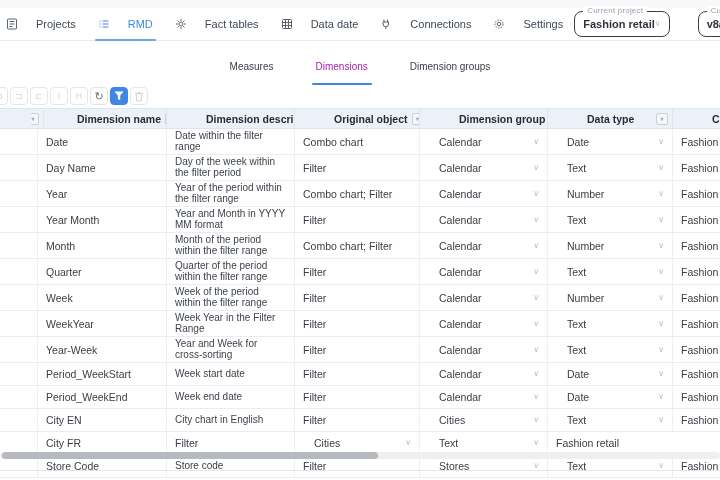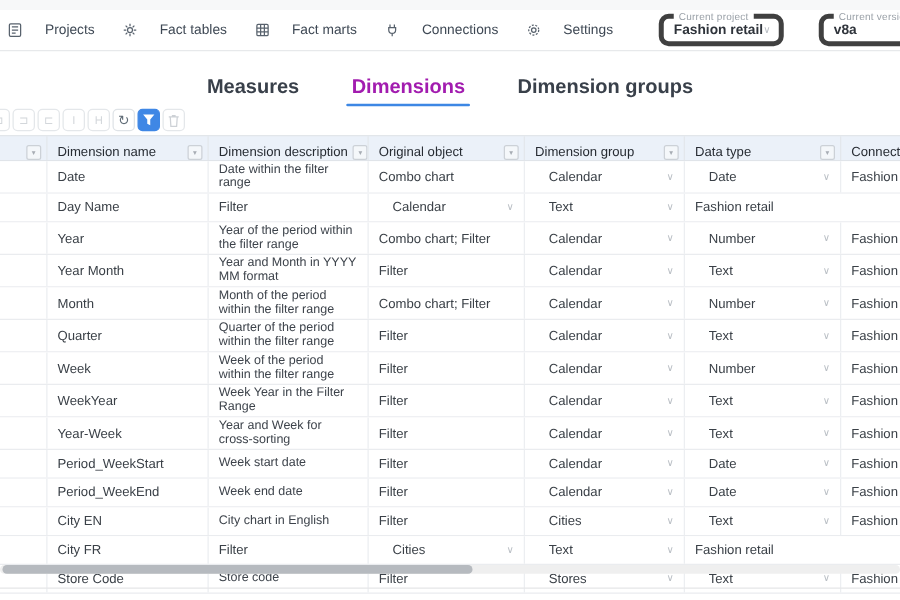--- a/index.html
+++ b/index.html
@@ -15,54 +15,54 @@
     border-bottom:1px solid #e7e9eb; background:#fff; white-space:nowrap; }
   .nav-item { display:flex; align-items:center; gap:18px; font-size:11px; color:#3e4854;
     padding:0 11px; height:100%; position:relative; cursor:pointer; }
   .nav-item:first-child { padding-left:0; }
   .nav-item .nicon { width:12px; height:12px; display:inline-block; color:#58626d; }
   .nav-item.active { color:#3d87e4; }
   .nav-item.active .nicon { color:#3d87e4; }
   .nav-item.active::after { content:""; position:absolute; left:8px; right:8px; bottom:-1px;
     height:2px; background:#6ea6de; border-radius:1px; }
   .nav-spacer { flex:1; }
-  .fieldset { position:relative; border:4px solid #404040; border-radius:8px; height:26px;
+  .fieldset { position:relative; border:1px solid #404040; border-radius:8px; height:26px;
     display:flex; align-items:center; padding:0 8px; margin-right:28px; background:#fff; }
   .fieldset .flabel { position:absolute; top:-6px; left:8px; background:#fff; padding:0 4px;
     font-size:8px; color:#9aa1a8; letter-spacing:.2px; }
   .fieldset .fvalue { font-size:11px; color:#2f343b; font-weight:bold; }
   .fieldset.project { width:100px; justify-content:space-between; }
   .fieldset.version { width:110px; margin-right:-45px; }
   .chev { color:#b9bec4; font-size:8px; line-height:1; }
 
   
   .tabsrow { display:flex; justify-content:center; gap:34px; margin-top:16px; height:28px; }
-  .tab { font-size:16px; font-weight:bold; color:#39404a; padding:4px 4px 9px 4px;
+  .tab { font-size:10px; font-weight:normal; color:#39404a; padding:4px 4px 9px 4px;
     position:relative; cursor:pointer; }
   .tab.active { color:#a21caf; }
   .tab.active::after { content:""; position:absolute; left:0; right:0; bottom:0;
     height:2px; background:#3d87e4; border-radius:1px; }
 
   
   .toolbar { display:flex; align-items:center; gap:2px; padding:2px 0 3px 0; margin-left:-10px; }
   .tbtn { width:18px; height:18px; border:1px solid #e4e7ea; border-radius:4px; background:#fff;
     display:flex; align-items:center; justify-content:center; font-size:9px; color:#d3d7db;
     flex:0 0 auto; }
   .tbtn.enabled { color:#5f6b76; border-color:#dfe3e7; }
   .tbtn.primary { background:#3f87e5; border-color:#3f87e5; color:#fff; }
   .tbtn svg { display:block; }
 
   
   .table { width:720px; }
   .tr { display:grid; grid-template-columns:38px 129px 128px 125px 128px 125px 200px; }
   .thead { background:#ebf1f9; border-top:1px solid #e2e6ea; border-bottom:1px solid #e0e4e9;
     height:21px; }
-  .th { display:flex; align-items:flex-end; justify-content:space-between; padding:0 4px 0 8px;
-    font-size:10.5px; font-weight:normal; color:#272c33; border-right:1px solid #e3e7ec;
-    overflow:hidden; white-space:nowrap; }
+  .th { display:flex; align-items:center; justify-content:space-between; padding:0 4px 0 8px;
+    font-size:10.5px; font-weight:bold; color:#272c33; border-right:1px solid #e3e7ec;
+    overflow:hidden; white-space:nowrap;margin-left:31px; }
   .th.c6 { overflow:visible; border-right:none; }
   .fbox { width:12px; height:12px; border:1px solid #ccd1d7; border-radius:2px; background:#f4f7fa;
     display:flex; align-items:center; justify-content:center; font-size:6px; color:#a7adb4;
     flex:0 0 auto; margin-left:4px; }
   .tbody .tr { border-bottom:1px solid #eaecef; background:#fff; }
   .td { min-height:22px; display:flex; align-items:center; padding:2px 8px;
     border-right:1px solid #eceef1; font-size:10.5px; color:#3a4047; }
   .td.c2 { font-size:10px; line-height:10.5px; color:#3d434b;align-items:center; }
   .td.c4, .td.c5 { justify-content:space-between;margin-left:11px; }
   .td.c6 { border-right:none; white-space:nowrap; overflow:visible; }
@@ -86,37 +86,45 @@
   <div class="navbar">
     <div class="nav-item">
       <span class="nicon">
         <svg width="12" height="12" viewBox="0 0 12 12" fill="none" stroke="currentColor" stroke-width="1">
           <rect x="1.5" y="1" width="9" height="10" rx="1"></rect>
             <path d="M3.5 3.5h5M3.5 6h5M3.5 8.5h3"></path>
         </svg>
       </span>
       <span>Projects</span>
     </div>
+    <div class="nav-item active">
+      <span class="nicon">
+        <svg width="12" height="12" viewBox="0 0 12 12" fill="none" stroke="currentColor" stroke-width="1.2">
+          <path d="M1.5 3h1M4.5 3h6M1.5 6h1M4.5 6h6M1.5 9h1M4.5 9h6"></path>
+        </svg>
+      </span>
+      <span>RMD</span>
+    </div>
     <div class="nav-item">
       <span class="nicon">
         <svg width="12" height="12" viewBox="0 0 12 12" fill="none" stroke="currentColor" stroke-width="1">
           <circle cx="6" cy="6" r="2"></circle>
             <path d="M6 1v2M6 9v2M1 6h2M9 6h2M2.5 2.5l1.4 1.4M8.1 8.1l1.4 1.4M9.5 2.5L8.1 3.9M3.9 8.1L2.5 9.5"></path>
         </svg>
       </span>
       <span>Fact tables</span>
     </div>
     <div class="nav-item">
       <span class="nicon">
         <svg width="12" height="12" viewBox="0 0 12 12" fill="none" stroke="currentColor" stroke-width="1">
           <rect x="1.5" y="1.5" width="9" height="9" rx="1"></rect>
             <path d="M1.5 4.5h9M1.5 7.5h9M4.5 1.5v9M7.5 1.5v9"></path>
         </svg>
       </span>
-      <span>Fact marts</span>
+      <span>Data date</span>
     </div>
     <div class="nav-item">
       <span class="nicon">
         <svg width="12" height="12" viewBox="0 0 12 12" fill="none" stroke="currentColor" stroke-width="1">
           <path d="M4 1.5v2.5M7.5 1.5v2.5M3 4h5.5v2a2.75 2.75 0 0 1-5.5 0zM5.75 9v2"></path>
         </svg>
       </span>
       <span>Connections</span>
     </div>
     <div class="nav-item">
@@ -235,20 +243,23 @@
     <div class="td c6">
             <span class="cell-text">Fashion retail</span>
           </div>
   </div>
 
   <div class="tr">
     <div class="td c0"></div>
     <div class="td c1">
             <span class="cell-text">Day Name</span>
           </div>
+    <div class="td c2">
+            <span class="cell-text">Day of the week within the filter period</span>
+          </div>
     <div class="td c3">
             <span class="cell-text">Filter</span>
           </div>
     <div class="td c4">
       <span class="cell-text">Calendar</span>
       <span class="chev">∨</span>
     </div>
     <div class="td c5">
       <span class="cell-text">Text</span>
       <span class="chev">∨</span>

